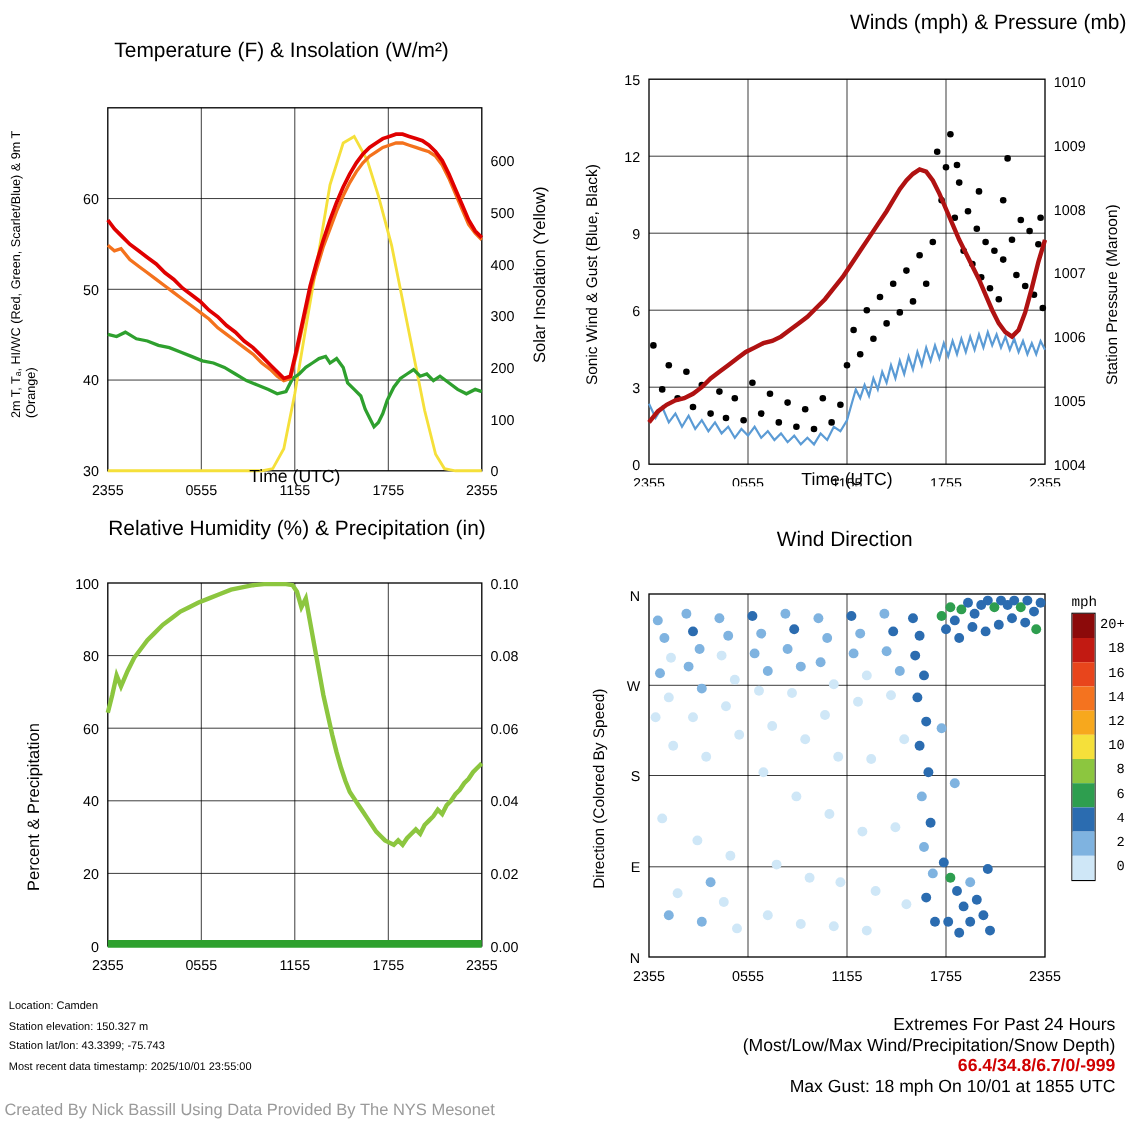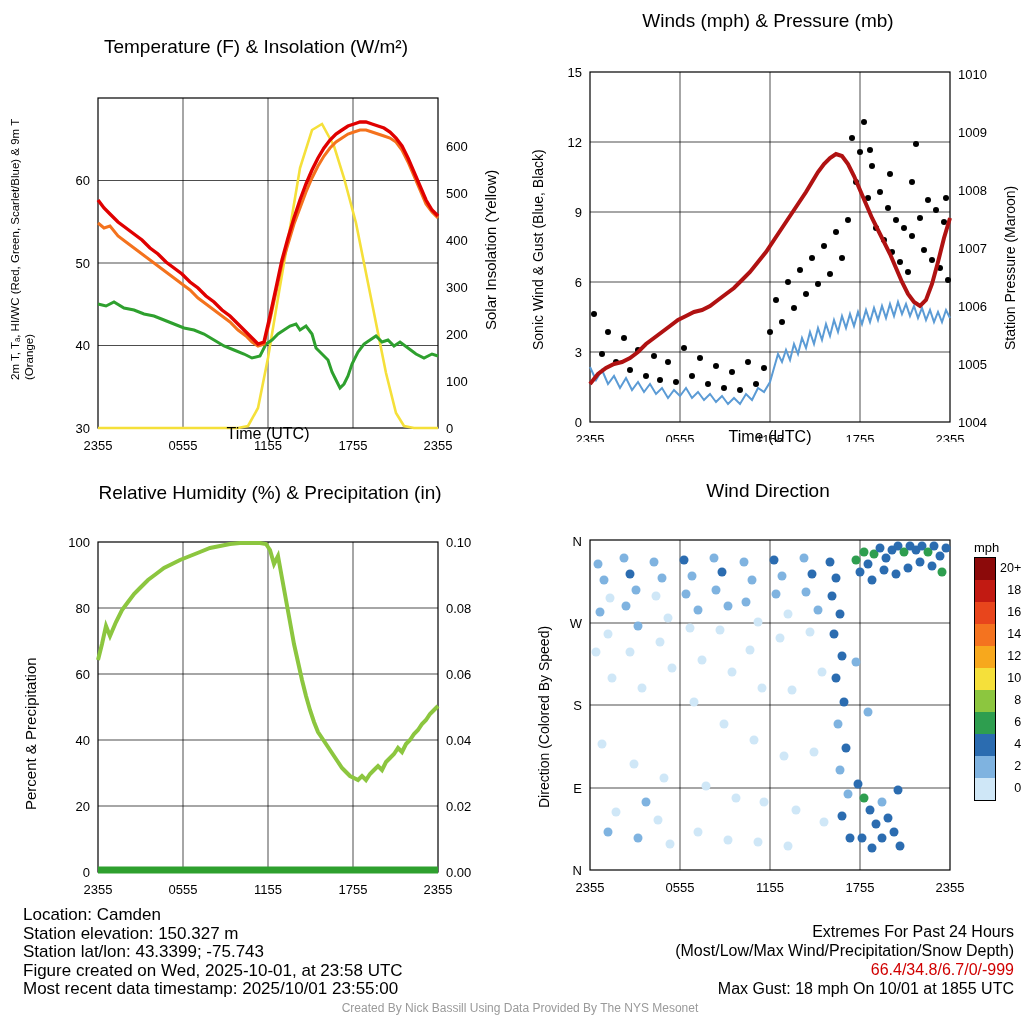--- a/index.html
+++ b/index.html
@@ -1,24 +1,24 @@
 <!DOCTYPE html>
 <html><head>
 <meta charset="utf-8">
 <style>
   html,body{margin:0;padding:0;background:#ffffff;}
   body{width:1024px;height:1024px;font-family:"Liberation Sans",sans-serif;color:#000;overflow:hidden;position:relative;}
   .panel{position:absolute;}
   .title{font-size:19px;text-align:center;color:#000;}
   .tick{font-size:13px;}
   svg{display:block;}
-  .footer-left{position:absolute;left:23px;top:906px;font-size:17px;line-height:18.5px;}
+  .footer-left{position:absolute;left:8px;top:906px;font-size:10px;line-height:18.5px;}
   .footer-right{position:absolute;right:10px;top:922px;font-size:16px;line-height:19px;text-align:right;}
-  .extremes-red{color:#d00000;font-weight:normal;}
-  .credit{position:absolute;left:16px;right:0;top:1001px;text-align:center;font-size:12px;color:#9a9a9a;}
+  .extremes-red{color:#d00000;font-weight:bold;}
+  .credit{position:absolute;left:4px;right:0;top:1001px;text-align:left;font-size:15px;color:#9a9a9a;}
   .vlabel{writing-mode:vertical-rl;transform:rotate(180deg);}
 </style>
 </head>
 <body>
 
 <div class="panel" style="left:0;top:0;width:512px;height:470px;">
   <div class="title" style="margin-top:36px;">Temperature (F) &amp; Insolation (W/m²)</div>
   <svg width="512" height="410">
 
     <rect x="98" y="40" width="340" height="330" fill="none" stroke="#000" stroke-width="1.2"></rect>
@@ -56,21 +56,21 @@
     <text class="tick" x="268" y="392" text-anchor="middle">1155</text>
     <text class="tick" x="353" y="392" text-anchor="middle">1755</text>
     <text class="tick" x="438" y="392" text-anchor="middle">2355</text>
   </svg>
   <div style="position:absolute;left:98px;top:425px;width:340px;text-align:center;font-size:16px;">Time (UTC)</div>
   <div class="vlabel" style="position:absolute;left:8px;top:80px;height:300px;font-size:11.5px;width:32px;line-height:14px;">2m T, Tₐ, HI/WC (Red, Green, Scarlet/Blue) &amp; 9m T (Orange)</div>
   <div class="vlabel" style="position:absolute;left:482px;top:130px;height:200px;font-size:15px;">Solar Insolation (Yellow)</div>
 </div>
 
 <div class="panel" style="left:512px;top:0;width:512px;height:470px;">
-  <div class="title" style="margin-top:10px;">Winds (mph) &amp; Pressure (mb)</div>
+  <div class="title" style="margin-top:10px;text-align:right;">Winds (mph) &amp; Pressure (mb)</div>
   <svg width="512" height="410">
     <rect x="78" y="40" width="360" height="350" fill="none" stroke="#000" stroke-width="1.2"></rect>
     <line x1="78" y1="320" x2="438" y2="320" stroke="#000" stroke-width="0.7"></line>
     <line x1="78" y1="250" x2="438" y2="250" stroke="#000" stroke-width="0.7"></line>
     <line x1="78" y1="180" x2="438" y2="180" stroke="#000" stroke-width="0.7"></line>
     <line x1="78" y1="110" x2="438" y2="110" stroke="#000" stroke-width="0.7"></line>
     <line x1="168" y1="40" x2="168" y2="390" stroke="#000" stroke-width="0.7"></line>
     <line x1="258" y1="40" x2="258" y2="390" stroke="#000" stroke-width="0.7"></line>
     <line x1="348" y1="40" x2="348" y2="390" stroke="#000" stroke-width="0.7"></line>
 
@@ -167,21 +167,21 @@
     <text class="tick" x="258" y="412" text-anchor="middle">1155</text>
     <text class="tick" x="348" y="412" text-anchor="middle">1755</text>
     <text class="tick" x="438" y="412" text-anchor="middle">2355</text>
   </svg>
   <div style="position:absolute;left:78px;top:428px;width:360px;text-align:center;font-size:16px;">Time (UTC)</div>
   <div class="vlabel" style="position:absolute;left:18px;top:110px;height:240px;font-size:14px;">Sonic Wind &amp; Gust (Blue, Black)</div>
   <div class="vlabel" style="position:absolute;left:490px;top:110px;height:240px;font-size:14px;">Station Pressure (Maroon)</div>
 </div>
 
 <div class="panel" style="left:0;top:470px;width:512px;height:440px;">
-  <div class="title" style="margin-top:12px;padding-left:28px;">Relative Humidity (%) &amp; Precipitation (in)</div>
+  <div class="title" style="padding-left:28px;">Relative Humidity (%) &amp; Precipitation (in)</div>
   <svg width="512" height="390">
     <rect x="98" y="38" width="340" height="330" fill="none" stroke="#000" stroke-width="1.2"></rect>
     <line x1="98" y1="104" x2="438" y2="104" stroke="#000" stroke-width="0.7"></line>
     <line x1="98" y1="170" x2="438" y2="170" stroke="#000" stroke-width="0.7"></line>
     <line x1="98" y1="236" x2="438" y2="236" stroke="#000" stroke-width="0.7"></line>
     <line x1="98" y1="302" x2="438" y2="302" stroke="#000" stroke-width="0.7"></line>
     <line x1="183" y1="38" x2="183" y2="368" stroke="#000" stroke-width="0.7"></line>
     <line x1="268" y1="38" x2="268" y2="368" stroke="#000" stroke-width="0.7"></line>
     <line x1="353" y1="38" x2="353" y2="368" stroke="#000" stroke-width="0.7"></line>
 
@@ -357,21 +357,21 @@
     <text class="tick" x="70" y="373" text-anchor="end">N</text>
 
     <text class="tick" x="78" y="390" text-anchor="middle">2355</text>
     <text class="tick" x="168" y="390" text-anchor="middle">0555</text>
     <text class="tick" x="258" y="390" text-anchor="middle">1155</text>
     <text class="tick" x="348" y="390" text-anchor="middle">1755</text>
     <text class="tick" x="438" y="390" text-anchor="middle">2355</text>
   </svg>
   <div class="vlabel" style="position:absolute;left:24px;top:110px;height:230px;font-size:14px;">Direction (Colored By Speed)</div>
 
-  <div style="position:absolute;left:462px;top:72px;width:50px;">
+  <div style="position:absolute;left:462px;top:72px;width:50px;font-family:Liberation Mono, monospace;">
     <div style="font-size:13px;text-align:left;margin-bottom:2px;">mph</div>
     <div style="display:flex;">
       <div style="width:20px;border:1px solid #000;">
         <div style="height:22px;background:#8c0a0a"></div>
         <div style="height:22px;background:#c21a12"></div>
         <div style="height:22px;background:#e8451c"></div>
         <div style="height:22px;background:#f4731f"></div>
         <div style="height:22px;background:#f7a81d"></div>
         <div style="height:22px;background:#f5e03a"></div>
         <div style="height:22px;background:#8cc63f"></div>
@@ -394,21 +394,20 @@
         <div>0</div>
       </div>
     </div>
   </div>
 </div>
 
 <div class="footer-left">
   <div>Location: Camden</div>
   <div>Station elevation: 150.327 m</div>
   <div>Station lat/lon: 43.3399; -75.743</div>
-  <div>Figure created on Wed, 2025-10-01, at 23:58 UTC</div>
   <div>Most recent data timestamp: 2025/10/01 23:55:00</div>
 </div>
 
 <div class="footer-right">
   <div>Extremes For Past 24 Hours</div>
   <div>(Most/Low/Max Wind/Precipitation/Snow Depth)</div>
   <div class="extremes-red">66.4/34.8/6.7/0/-999</div>
   <div>Max Gust: 18 mph On 10/01 at 1855 UTC</div>
 </div>
 

